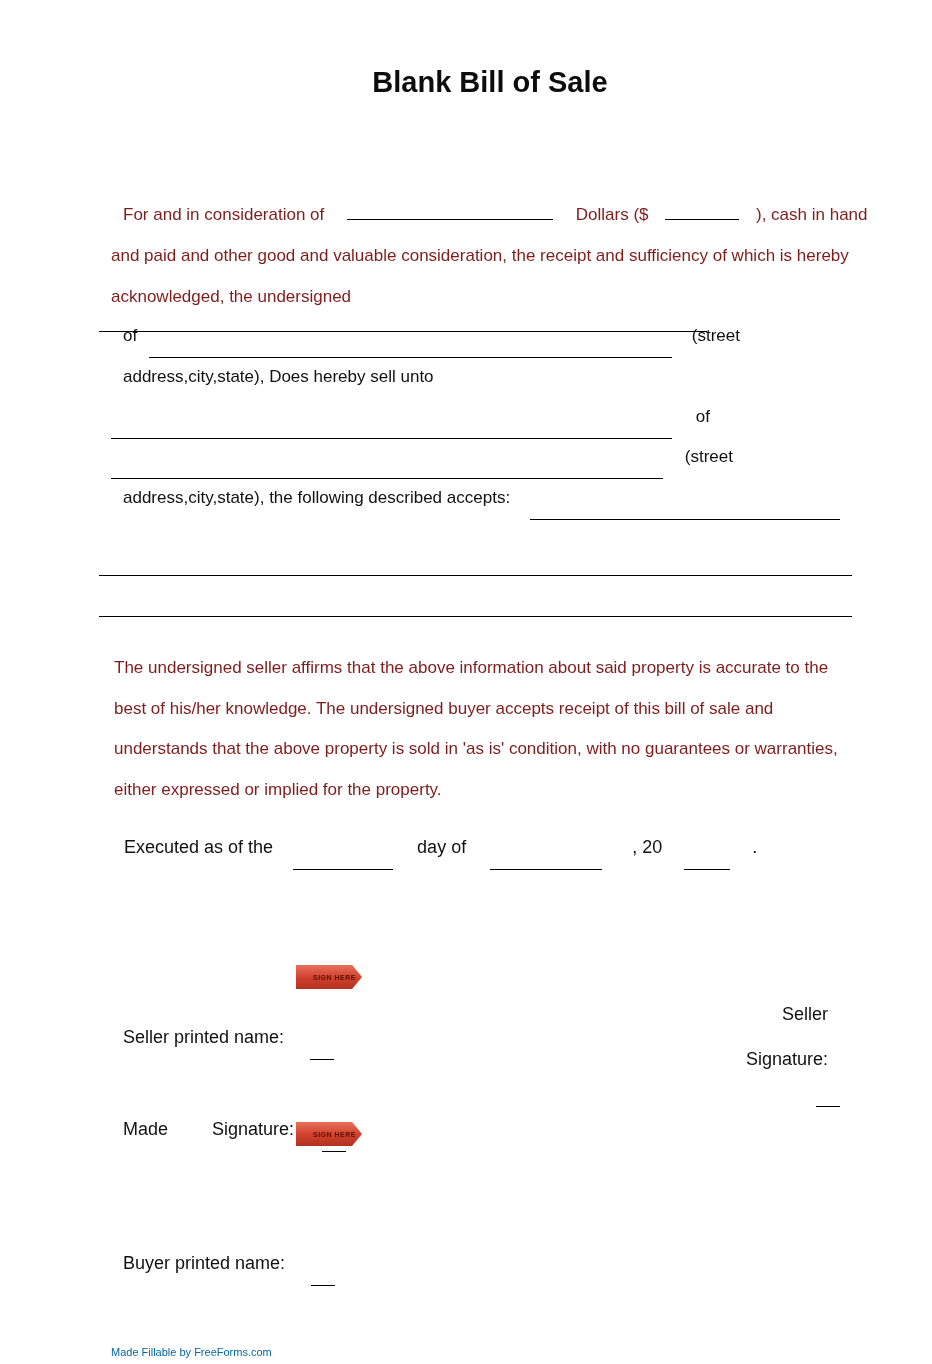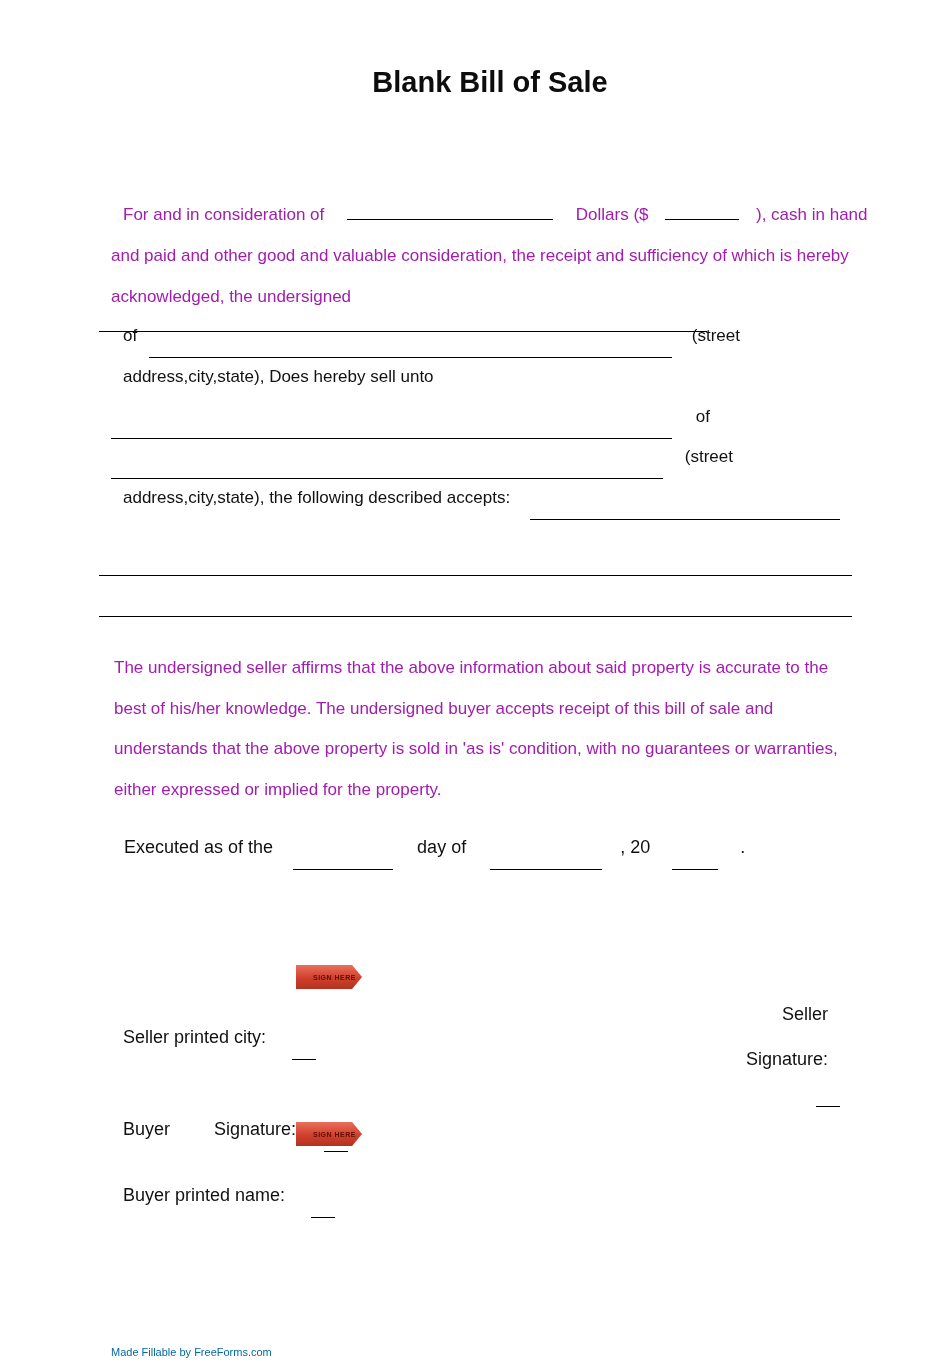--- a/index.html
+++ b/index.html
@@ -17,21 +17,21 @@
     top: 30px; left: 0; right: 0;
     text-align: center;
     font-size: 29px;
     font-weight: 700;
     color: #0d0d0d;
   }
   .para {
     position: absolute;
     font-size: 17px;
     line-height: 41px;
-    color: #a21caf;
+    color: #7f1d1d;
   }
   .blank {
     display: inline-block;
     border-bottom: 1.6px solid #000000;
     height: 1.05em;
     vertical-align: baseline;
   }
   .row {
     position: absolute;
     display: flex;
@@ -133,49 +133,49 @@
   <div class="fullblank" style="top:527px; left:75px; width:753px;"></div>
   <div class="fullblank" style="top:568px; left:75px; width:753px;"></div>
 
   <div class="para" style="top:612px; left:78px; width:766px; line-height:40.5px;">The undersigned seller affirms that the above information about said property is accurate to the best of his/her knowledge. The undersigned buyer accepts receipt of this bill of sale and understands that the above property is sold in 'as is' condition, with no guarantees or warranties, either expressed or implied for the property.</div>
 
   <div class="row" style="top:832px; left:76px; height:26px; font-size:18px;">
     <span class="nowrap">Executed as of the</span>
     <span class="blank gap-s" style="width:100px;"></span>
     <span class="nowrap gap-m">day of</span>
     <span class="blank gap-m" style="width:112px;"></span>
-    <span class="nowrap" style="margin-left:6px;">, 20</span>
+    <span class="nowrap" style="margin-left:18px;">, 20</span>
     <span class="blank" style="width:46px; margin-left:10px;"></span>
     <span class="nowrap" style="margin-left:10px;">.</span>
   </div>
 
   <div class="badge" style="top:941px; left:272px;">
     <span class="badge-label">SIGN HERE</span>
   </div>
   <div class="sigrow" style="top:956px; left:75px; width:753px; height:26px;flex-direction:column;">
     <span>Seller</span>
     <span style="margin-left:19px;">Signature:</span>
     <span class="blank grow" style="margin-left:16px;"></span>
   </div>
 
   <div class="sigrow" style="top:1022px; left:75px; width:725px; height:26px;">
-    <span class="nowrap">Seller printed city:</span>
+    <span class="nowrap">Seller printed name:</span>
     <span class="blank grow" style="margin-left:14px;"></span>
   </div>
 
   <div class="badge" style="top:1098px; left:272px;">
     <span class="badge-label">SIGN HERE</span>
   </div>
   <div class="sigrow" style="top:1113px; left:75px; width:753px; height:27px;">
-    <span>Buyer</span>
+    <span>Made</span>
     <span style="margin-left:20px;">Signature:</span>
     <span class="blank grow" style="margin-left:16px;"></span>
   </div>
 
-  <div class="sigrow" style="top:1180px; left:75px; width:725px; height:26px;align-items:flex-end;">
+  <div class="sigrow" style="top:1248px; left:75px; width:725px; height:26px;align-items:flex-end;">
     <span class="nowrap">Buyer printed name:</span>
     <span class="blank grow" style="margin-left:14px;"></span>
   </div>
 
   <div class="footer">Made Fillable by FreeForms.com</div>
 
   <div class="page-edge"></div>
 
 </div>
 

